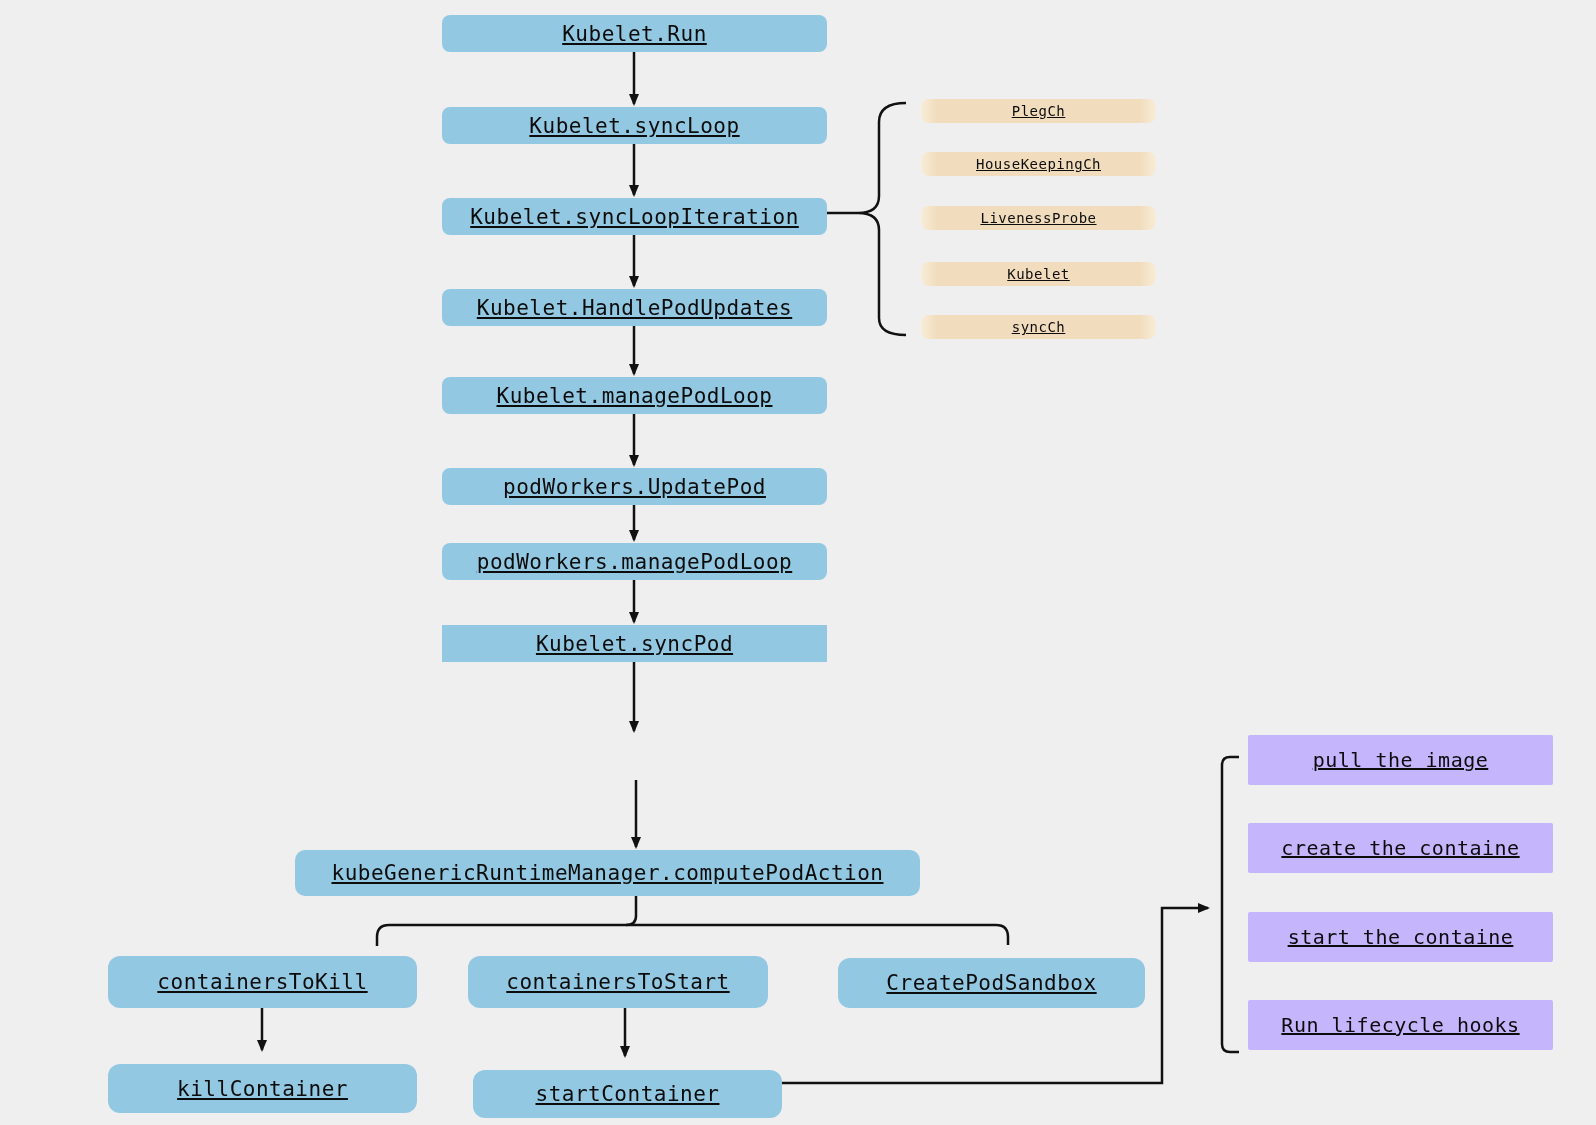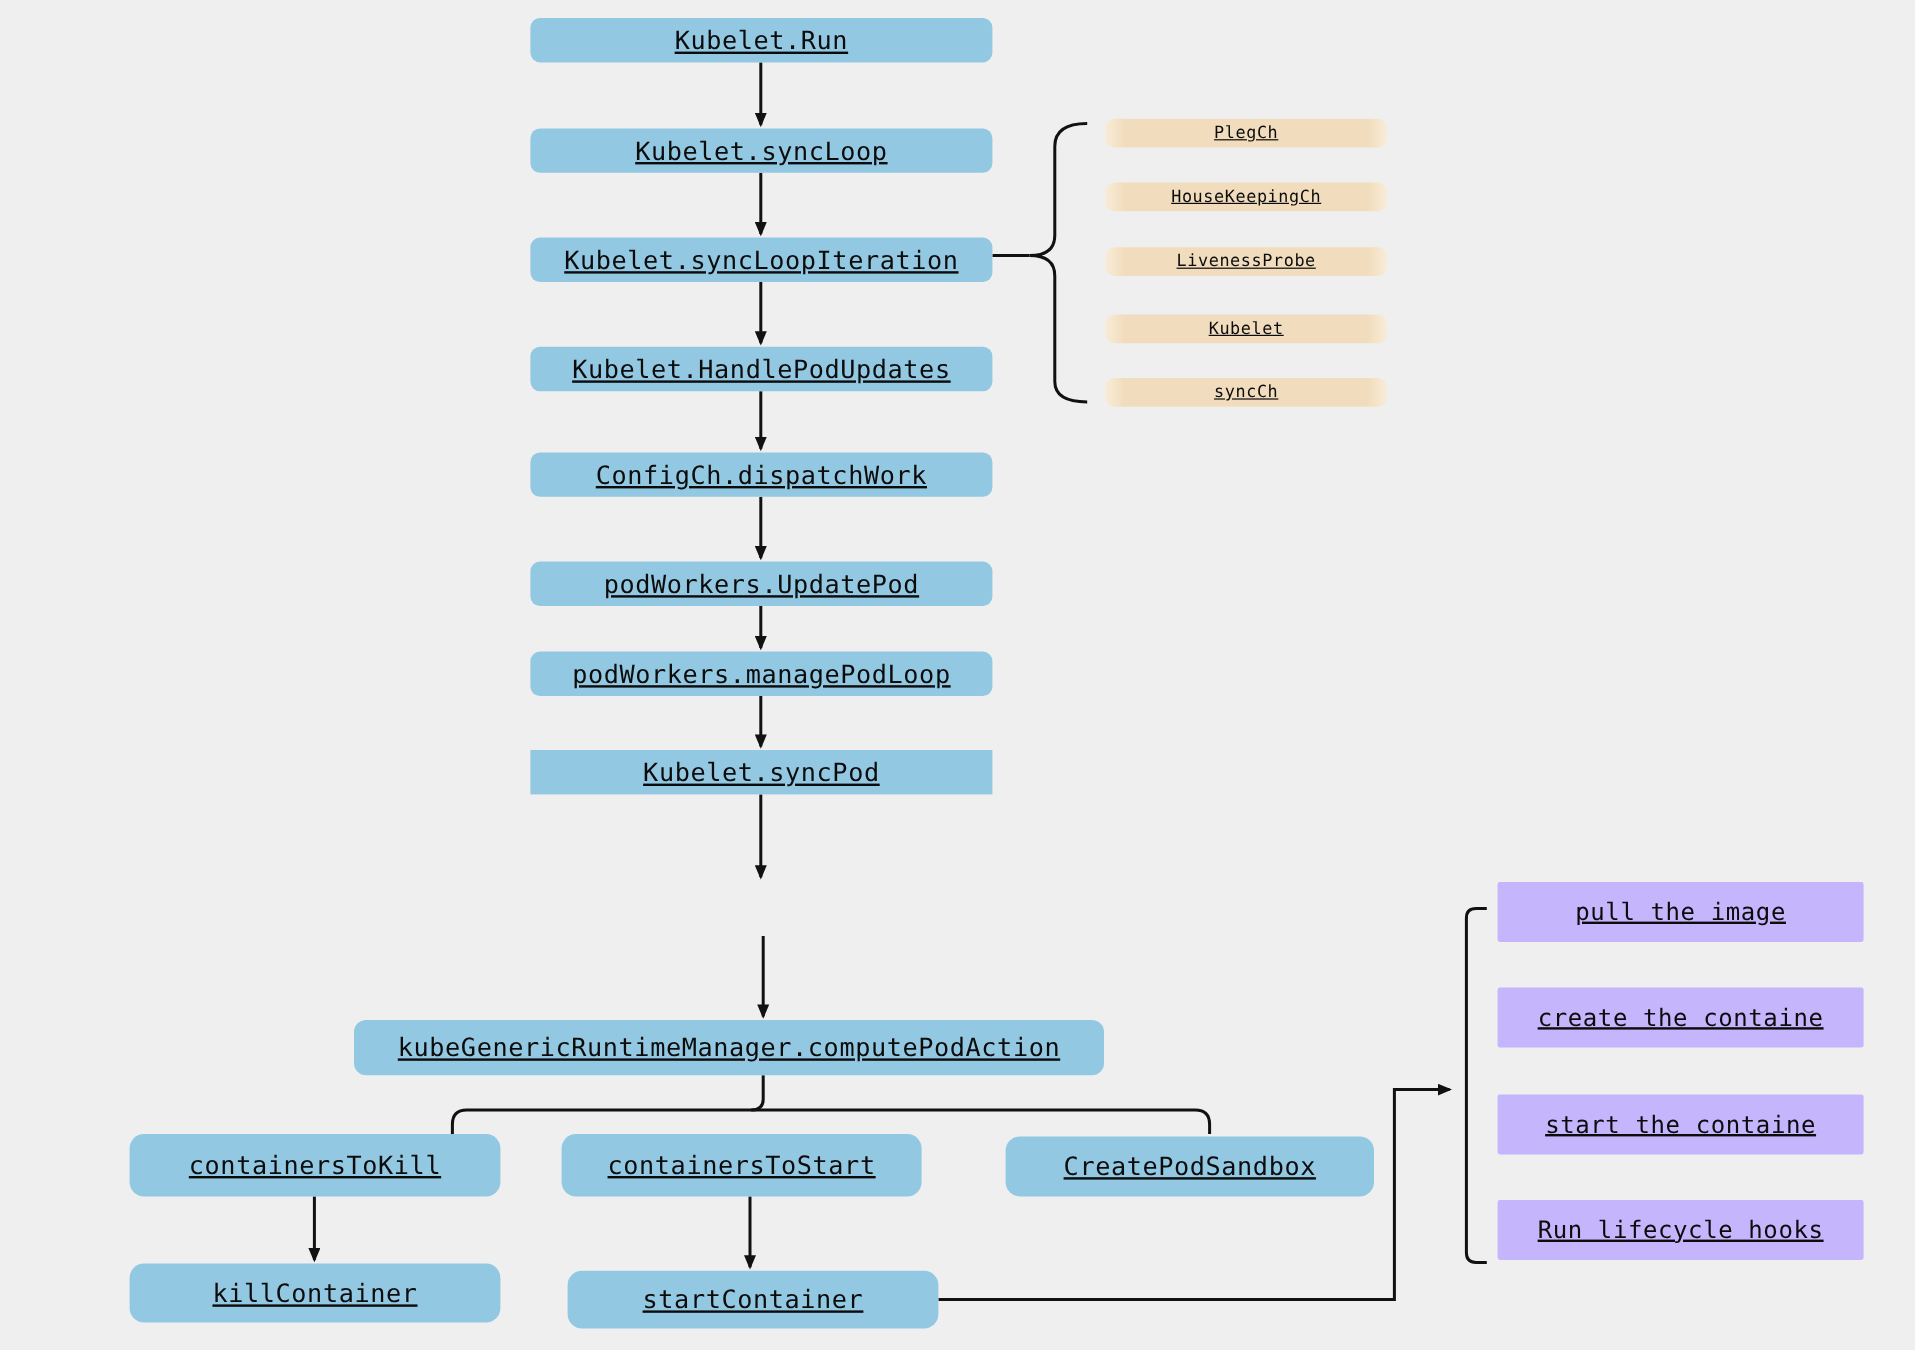--- a/index.html
+++ b/index.html
@@ -16,21 +16,21 @@
     display:flex;align-items:center;justify-content:center;
     color:#0c0c0c;
     white-space:nowrap;
     font-size:21px;
     letter-spacing:0.5px;
     text-decoration:underline;
   }
   .blue{background:#93c8e2;border-radius:8px;}
   .sharp{border-radius:0;}
   .wide{border-radius:10px;}
-  .branch{border-radius:12px;}
+  .branch{border-radius:12px;margin-top:11px;}
   .tan{
     background:linear-gradient(90deg,#f8ecd8 0px,#f1ddbd 16px,#f1ddbd calc(100% - 16px),#f8ecd8 100%);
     border-radius:8px;
     font-size:14px;
   }
   .teal{background:#c4b5fd;border-radius:2px;font-size:20px;}
 </style>
 </head>
 <body>
 
@@ -64,21 +64,21 @@
       <path d="M827 213 H858"></path>
       <path d="M906 103 Q879 103 879 122 V196 Q879 213 858 213 Q879 213 879 230 V318 Q879 335 906 335"></path>
       <path d="M1239 757 H1230 Q1222 757 1222 765 V1044 Q1222 1052 1230 1052 H1239"></path>
     </g>
   </svg>
 
   <div class="node blue" style="left:442px;top:15px;width:385px;height:37px">Kubelet.Run</div>
   <div class="node blue" style="left:442px;top:107px;width:385px;height:37px">Kubelet.syncLoop</div>
   <div class="node blue" style="left:442px;top:198px;width:385px;height:37px">Kubelet.syncLoopIteration</div>
   <div class="node blue" style="left:442px;top:289px;width:385px;height:37px">Kubelet.HandlePodUpdates</div>
-  <div class="node blue" style="left:442px;top:377px;width:385px;height:37px">ConfigCh.dispatchWork</div>
+  <div class="node blue" style="left:442px;top:377px;width:385px;height:37px">Kubelet.managePodLoop</div>
   <div class="node blue" style="left:442px;top:468px;width:385px;height:37px">podWorkers.UpdatePod</div>
   <div class="node blue" style="left:442px;top:543px;width:385px;height:37px">podWorkers.managePodLoop</div>
   <div class="node blue sharp" style="left:442px;top:625px;width:385px;height:37px">Kubelet.syncPod</div>
   <div class="node blue wide" style="left:295px;top:850px;width:625px;height:46px">kubeGenericRuntimeManager.computePodAction</div>
 
   <div class="node tan" style="left:921px;top:99px;width:235px;height:24px">PlegCh</div>
   <div class="node tan" style="left:921px;top:152px;width:235px;height:24px">HouseKeepingCh</div>
   <div class="node tan" style="left:921px;top:206px;width:235px;height:24px">LivenessProbe</div>
   <div class="node tan" style="left:921px;top:262px;width:235px;height:24px">Kubelet</div>
   <div class="node tan" style="left:921px;top:315px;width:235px;height:24px">syncCh</div>

